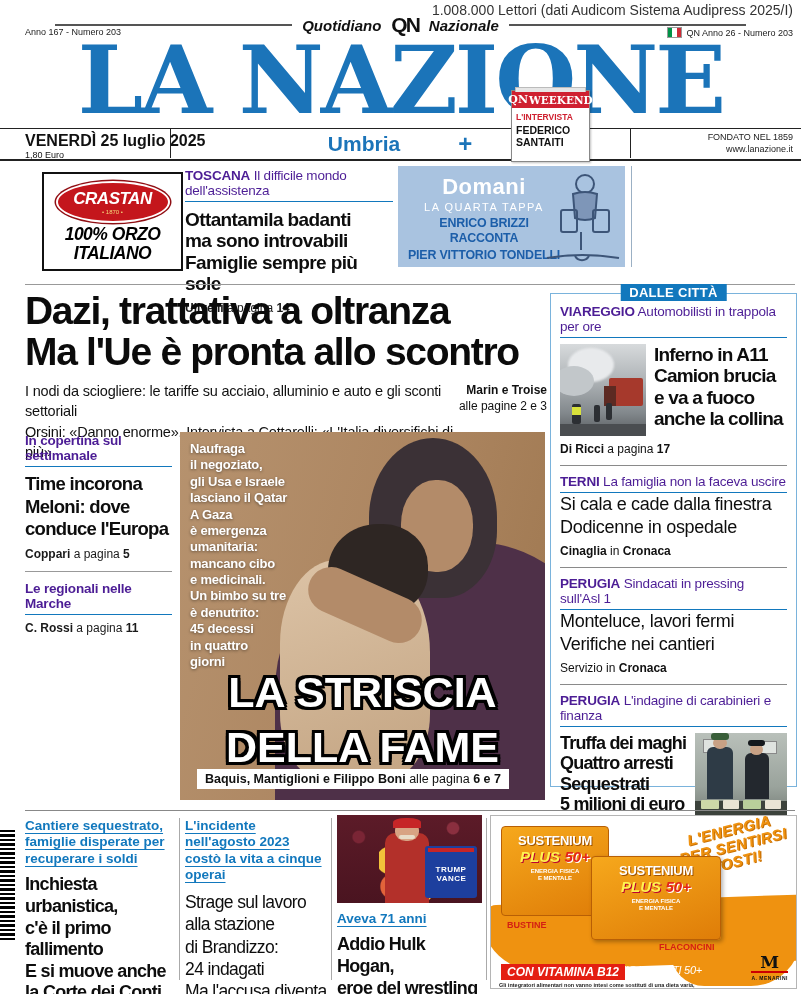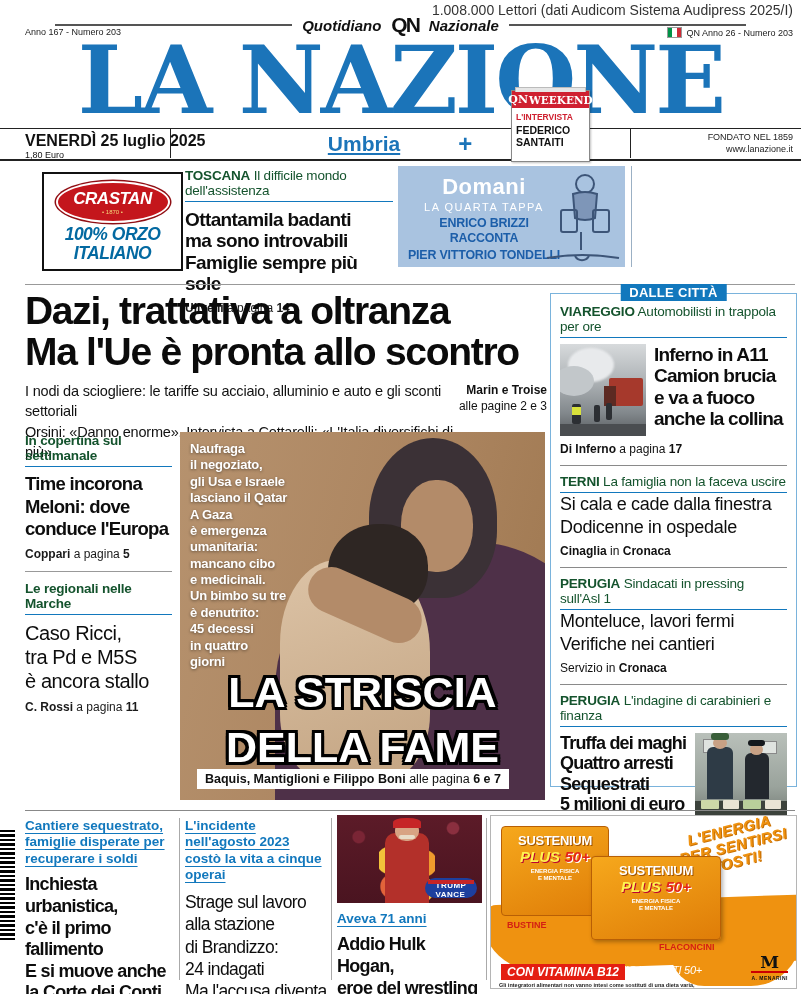--- a/index.html
+++ b/index.html
@@ -27,44 +27,44 @@
             line-height:1;letter-spacing:-3px;}
 
   
   .datebar{top:128px;left:0;width:801px;height:30px;border-top:1px solid #222;border-bottom:2px solid #222;}
   .datecell{top:131px;left:25px;line-height:1.2;}
   .date-main{font-weight:bold;font-size:16px;}
   .date-price{font-size:9px;}
   .vd1{top:128px;left:170px;width:1px;height:30px;background:#222;}
   .vd2{top:128px;left:630px;width:1px;height:30px;background:#222;}
   .edition{top:129px;left:170px;width:460px;height:29px;display:flex;align-items:center;justify-content:center;gap:58px;}
-  .edition .ed{color:#1b74b9;font-weight:bold;font-size:21px;text-decoration:underline;}
+  .edition .ed{color:#1b74b9;font-weight:bold;font-size:21px;}
   .edition .pl{color:#1b74b9;font-weight:bold;font-size:24px;}
   .founded{top:131px;right:8px;text-align:right;font-size:9px;line-height:1.35;color:#222;}
 
   
   .wkbox{top:90px;left:511px;width:77px;height:70px;background:#fff;border:1px solid #888;z-index:5;
          box-shadow:1px 1px 2px rgba(0,0,0,.25);}
   .wkedge{position:absolute;top:-4px;left:3px;right:3px;height:4px;background:#e6e6e6;border:1px solid #bbb;border-bottom:none;}
   .wkband{height:17px;background:#cf2030;color:#fff;display:flex;align-items:center;justify-content:center;
           font-family:"DejaVu Serif",serif;font-weight:bold;font-size:10.5px;gap:1px;}
   .wkband .qn{font-size:11px;}
   .wkkick{color:#cf2030;font-weight:bold;font-size:8.5px;margin:4px 0 2px 4px;}
   .wkname{font-weight:bold;font-size:10.5px;line-height:1.15;margin-left:4px;}
 
   
   .crastan{top:172px;left:42px;width:137px;height:95px;border:2px solid #111;text-align:center;}
   .cr-oval{margin:7px auto 2px;width:114px;height:42px;background:#c4161c;border-radius:50%;
            box-shadow:inset 0 0 0 2px #fff,0 0 0 1.5px #8e0f14;display:flex;flex-direction:column;
            align-items:center;justify-content:center;color:#fff;}
   .cr-name{font-weight:bold;font-style:italic;font-size:17px;letter-spacing:-0.5px;}
   .cr-year{font-size:6px;color:#f5d77a;}
-  .cr-tag{font-weight:bold;font-style:italic;font-size:17.5px;line-height:1.1;letter-spacing:-0.5px;color:#0369a1;}
-
-  .kicker{color:#14532d;font-size:13.5px;letter-spacing:-0.2px;}
+  .cr-tag{font-weight:bold;font-style:italic;font-size:17.5px;line-height:1.1;letter-spacing:-0.5px;color:#000000;}
+
+  .kicker{color:#4c1d95;font-size:13.5px;letter-spacing:-0.2px;}
   .kicker .tag{font-weight:bold;}
   .kick-border{border-bottom:1px solid #1278bd;padding-bottom:3px;}
   .kick-underline{color:#1278bd;font-weight:bold;font-size:13.5px;line-height:1.22;
       text-decoration:underline;text-decoration-color:#1278bd;text-decoration-thickness:1px;text-underline-offset:3px;}
 
   .toscana{top:168px;left:185px;width:208px;}
   .toscana .hl{margin-top:7px;}
   .hl{font-weight:bold;color:#0d0d0d;letter-spacing:-0.6px;line-height:1.13;}
   .byline{font-size:12px;color:#1a1a1a;margin-top:6px;}
 
@@ -177,22 +177,22 @@
      linear-gradient(180deg,#5c1b28 0%,#4a1420 100%);}
   .hg-body{position:absolute;left:48px;top:18px;width:44px;height:70px;background:#b3302a;border-radius:10px 10px 0 0;}
   .hg-boa{position:absolute;left:42px;top:28px;width:56px;height:58px;background:
       radial-gradient(circle at 20% 30%,#f2c23a 22%,transparent 24%),
       radial-gradient(circle at 80% 35%,#ef9b2d 22%,transparent 24%),
       radial-gradient(circle at 25% 75%,#e2633a 20%,transparent 22%),
       radial-gradient(circle at 75% 80%,#f2c23a 20%,transparent 22%);}
   .hg-head{position:absolute;left:58px;top:6px;width:24px;height:20px;background:#d8a383;border-radius:45%;}
   .hg-band{position:absolute;left:56px;top:3px;width:28px;height:10px;background:#c62527;border-radius:45% 45% 0 0;}
   .hg-stash{position:absolute;left:62px;top:20px;width:16px;height:4px;background:#e8dcc8;border-radius:2px;}
-  .hg-podium{position:absolute;right:5px;bottom:5px;width:52px;height:20px;background:#1d3f9e;border-radius:15px;
-             display:flex;align-items:center;justify-content:center;text-align:left;}
+  .hg-podium{position:absolute;right:5px;bottom:5px;width:52px;height:52px;background:#1d3f9e;border-radius:3px;
+             display:flex;align-items:center;justify-content:center;text-align:right;}
   .hg-podium::before{content:"";position:absolute;top:2px;left:3px;right:3px;height:4px;background:#c62527;}
   .hg-ptxt{color:#fff;font-weight:bold;font-size:8px;line-height:1.15;letter-spacing:0.5px;margin-top:4px;}
 
   
   .sust{top:815px;left:490px;width:305px;height:172px;border:1px solid #b5b5b5;background:#fff;overflow:hidden;}
   .sw{position:absolute;left:-8px;top:84px;width:320px;height:66px;background:#ef9210;
       border-radius:30px 10px 0 110px;transform:rotate(-2deg);}
   .sw2{position:absolute;left:180px;top:120px;width:130px;height:50px;background:#ef9210;border-radius:0 0 60px 40px;}
   .slogan{position:absolute;right:8px;top:6px;transform:rotate(-14deg);color:#ef9210;font-weight:bold;
           font-style:italic;font-size:15px;line-height:1.08;text-align:center;letter-spacing:0.5px;
@@ -346,21 +346,21 @@
             <div class="figv"></div>
             <div class="fig" style="left:34px;"></div>
             <div class="fig" style="left:46px;bottom:16px;"></div>
           </div>
           <div class="hl city-hl pre">Inferno in A11
 Camion brucia
 e va a fuoco
 anche la collina</div>
         </div>
         <div class="city-byline">
-          <span class="b">Di Inferno</span>
+          <span class="b">Di Ricci</span>
           <span>a pagina</span>
           <span class="b">17</span>
         </div>
       </div>
       <div class="city-div"></div>
 
       <div>
         <div class="kicker kick-border city-kick">
           <span class="tag">TERNI</span>
           <span>La famiglia non la faceva uscire</span>
@@ -427,23 +427,20 @@
     <div class="hl lc-hl pre">Time incorona
 Meloni: dove
 conduce l'Europa</div>
     <div class="byline">
       <span class="b">Coppari</span>
       <span>a pagina</span>
       <span class="b">5</span>
     </div>
     <div class="lc-rule"></div>
     <div class="kicker kick-border" style="font-weight:bold;">Le regionali nelle Marche</div>
-    <div class="hl lc-hl-lg pre">Caso Ricci,
-tra Pd e M5S
-è ancora stallo</div>
     <div class="byline">
       <span class="b">C. Rossi</span>
       <span>a pagina</span>
       <span class="b">11</span>
     </div>
   </div>
 
   <div class="abs gaza">
     <div class="g-robe"></div>
     <div class="g-scarf"></div>

